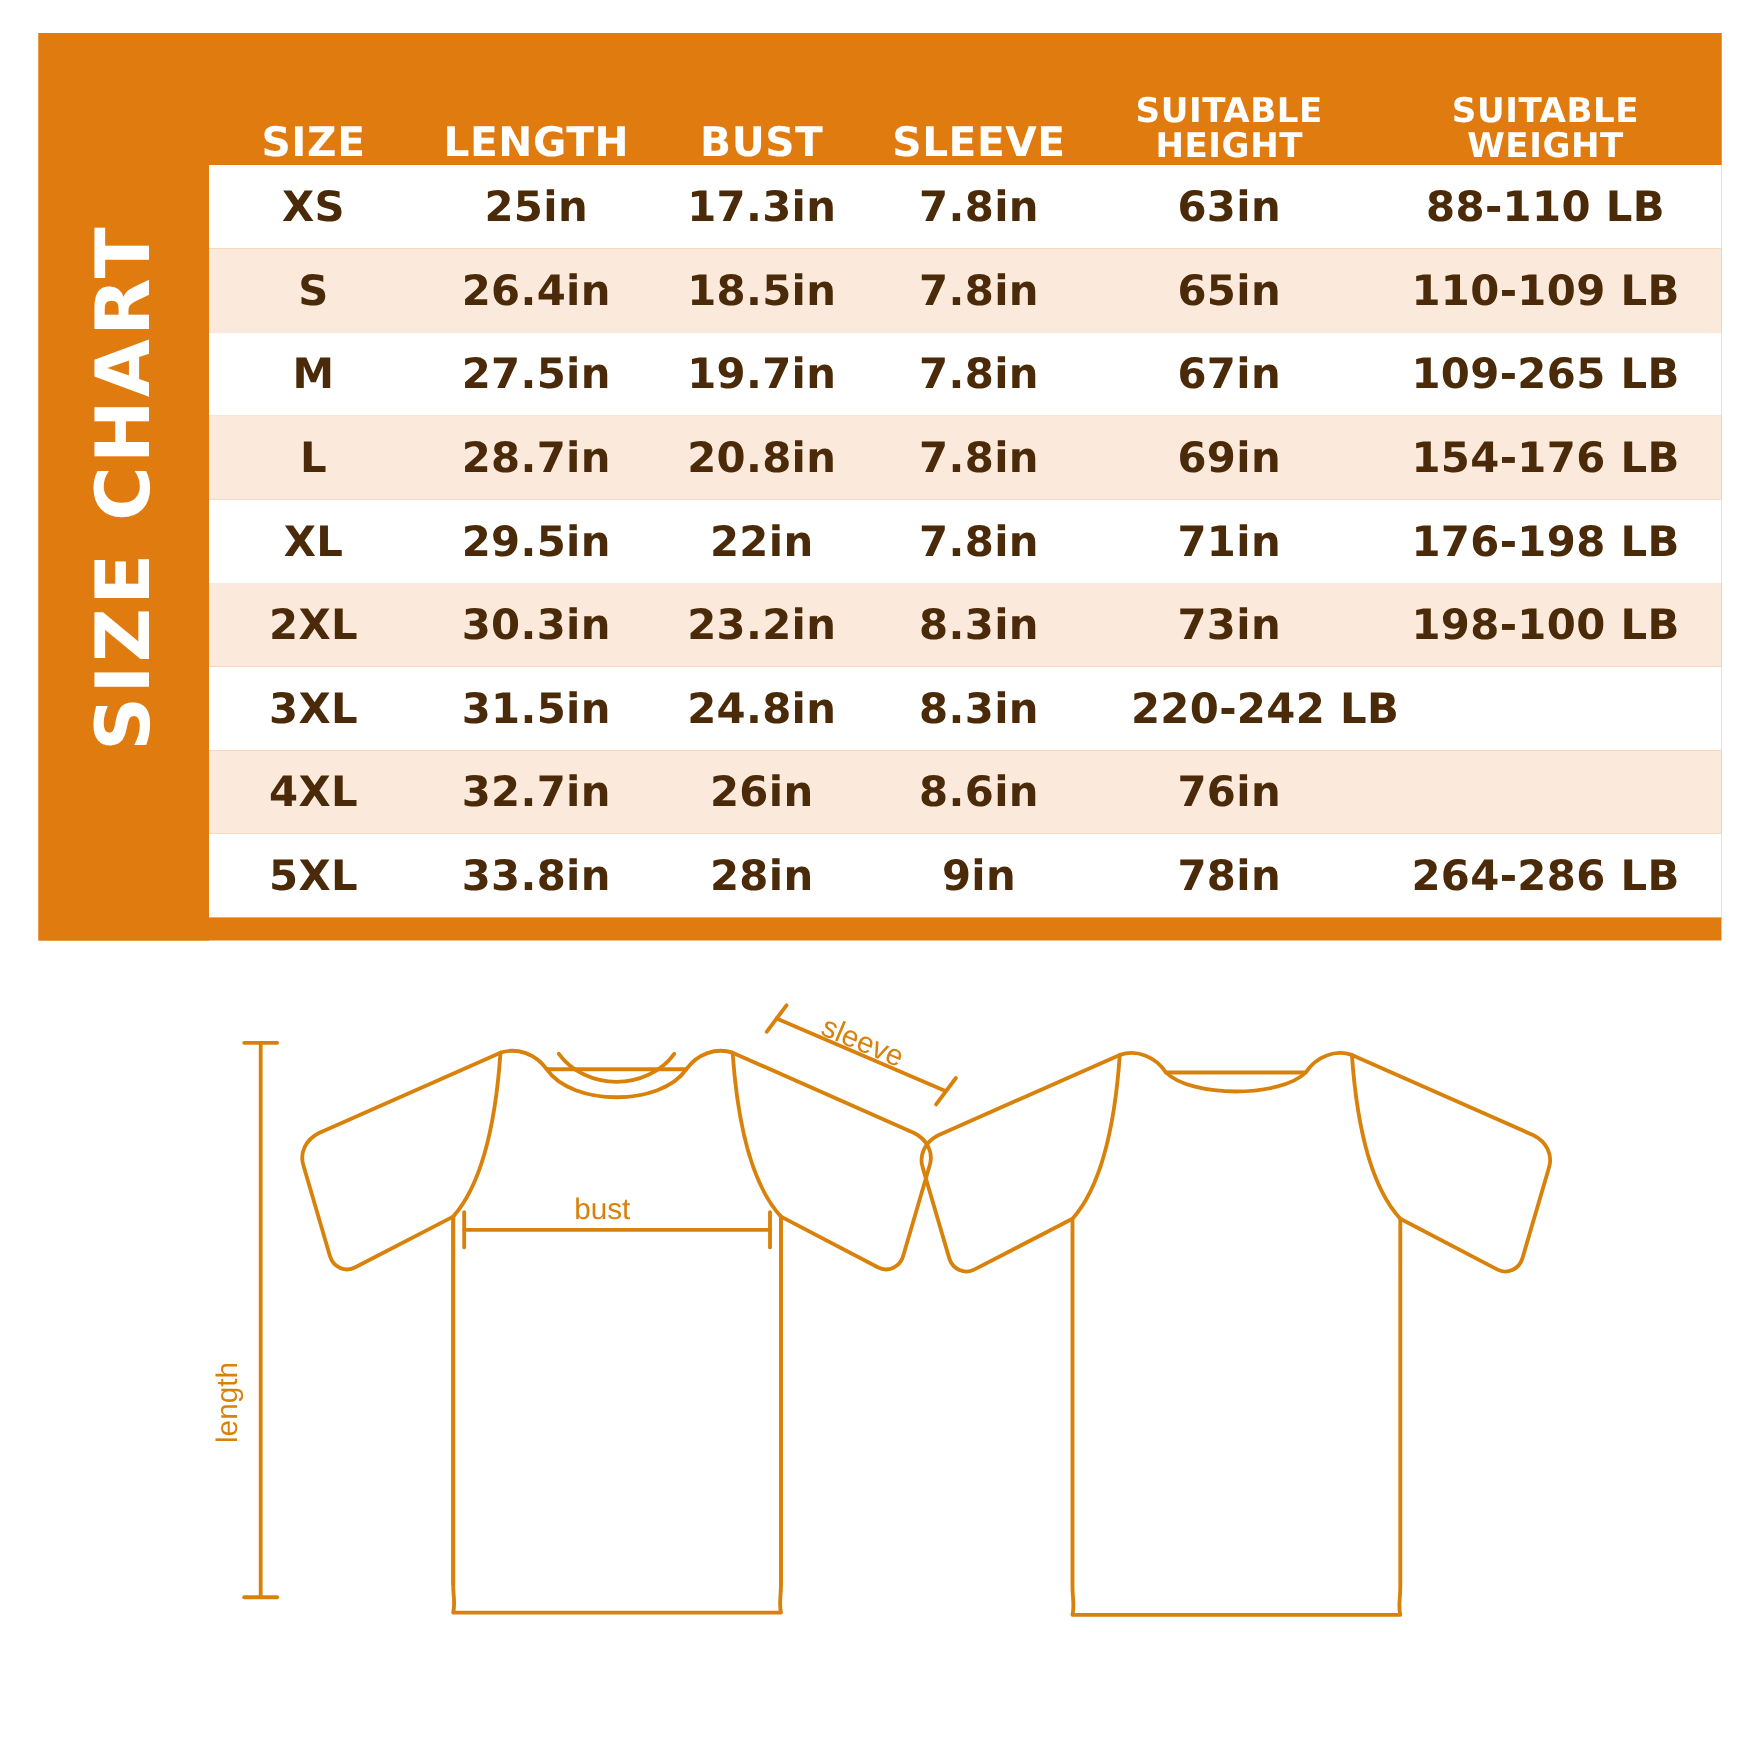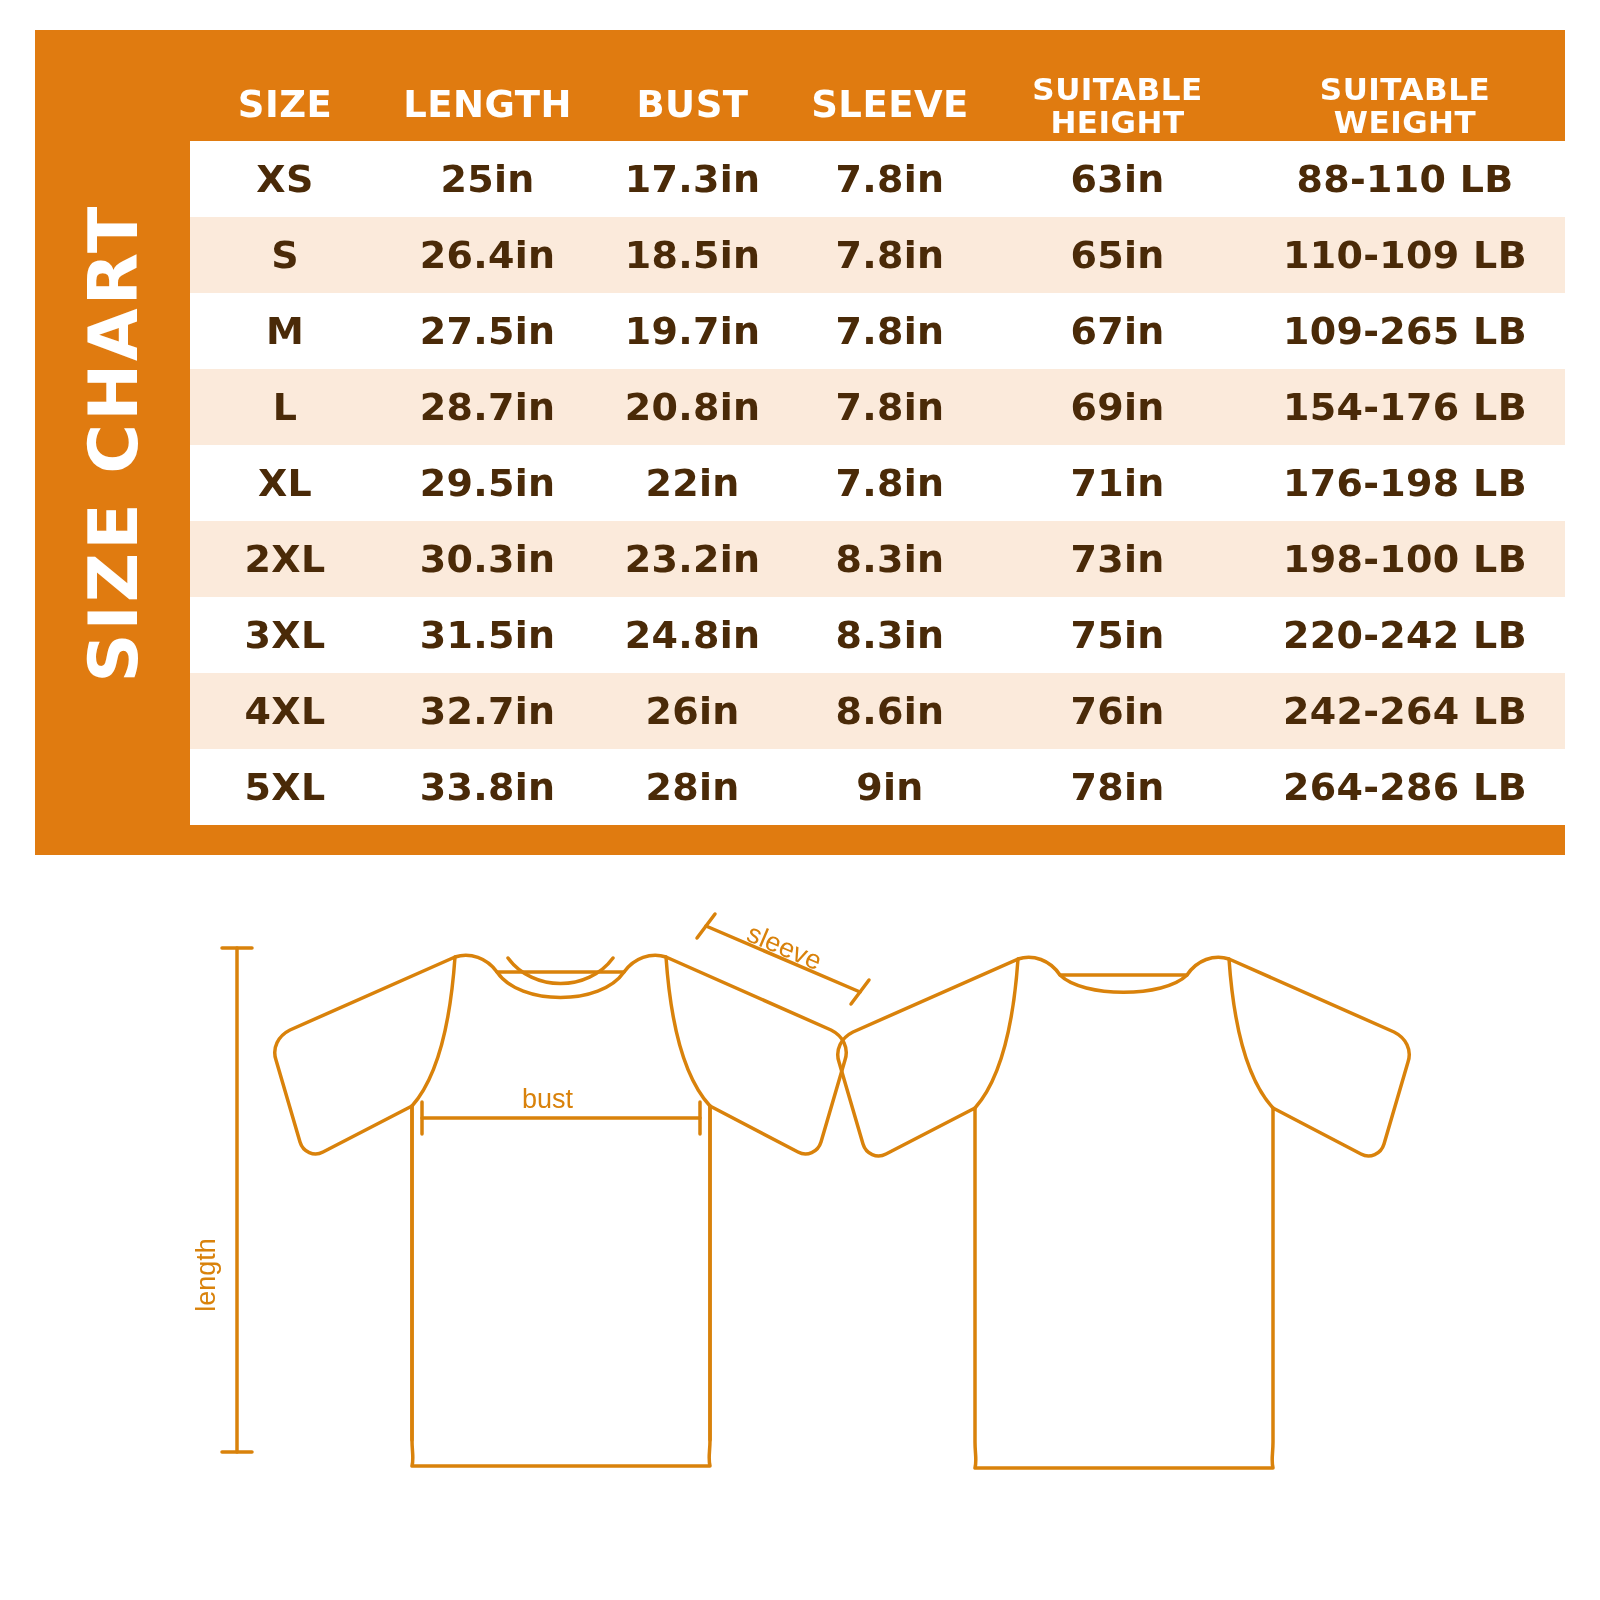--- a/index.html
+++ b/index.html
@@ -53,25 +53,24 @@
     font-family: "DejaVu Sans", sans-serif;
   }
 
   .table-area {
     flex: 1 1 auto;
     display: flex;
     flex-direction: column;
   }
 
   .head-row {
-    height: 71px;
+    height: 120px;
     display: flex;
-    align-items: center;
+    align-items: flex-end;
     background: #E07B10;
-    margin-top: 40px;
   }
   .head-cell {
     color: #ffffff;
     font-size: 37px;
     font-weight: bold;
     text-align: center;
     line-height: 1.05;
     font-family: "DejaVu Sans", sans-serif;
     letter-spacing: 0.5px;
   }
@@ -200,31 +199,29 @@
         <div class="cell c3">8.3in</div>
         <div class="cell c4">73in</div>
         <div class="cell c5">198-100 LB</div>
       </div>
 
       <div class="data-row white">
         <div class="cell c0">3XL</div>
         <div class="cell c1">31.5in</div>
         <div class="cell c2">24.8in</div>
         <div class="cell c3">8.3in</div>
-        <div class="cell c4">75in</div>
         <div class="cell c5">220-242 LB</div>
       </div>
 
       <div class="data-row tint">
         <div class="cell c0">4XL</div>
         <div class="cell c1">32.7in</div>
         <div class="cell c2">26in</div>
         <div class="cell c3">8.6in</div>
         <div class="cell c4">76in</div>
-        <div class="cell c5">242-264 LB</div>
       </div>
 
       <div class="data-row white">
         <div class="cell c0">5XL</div>
         <div class="cell c1">33.8in</div>
         <div class="cell c2">28in</div>
         <div class="cell c3">9in</div>
         <div class="cell c4">78in</div>
         <div class="cell c5">264-286 LB</div>
       </div>

